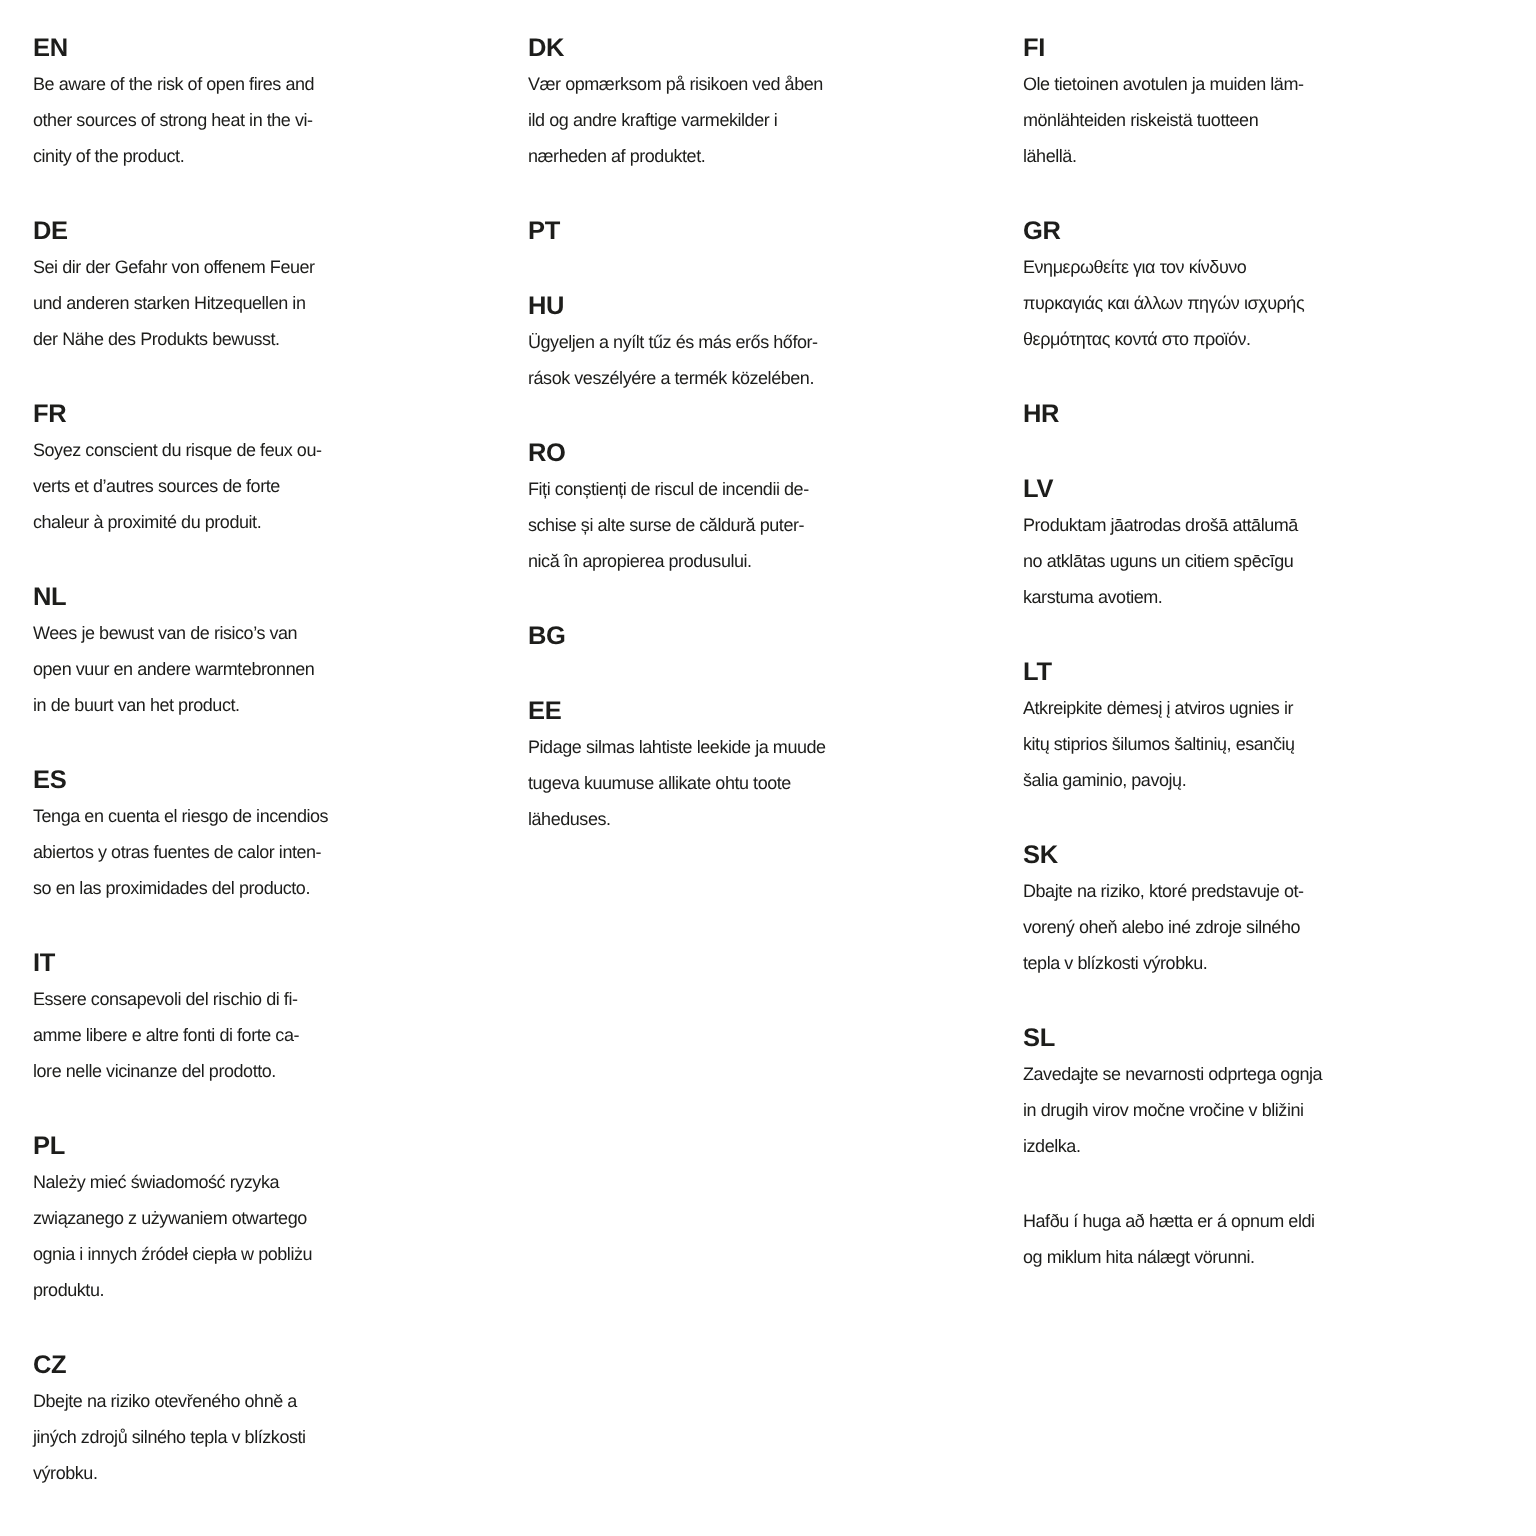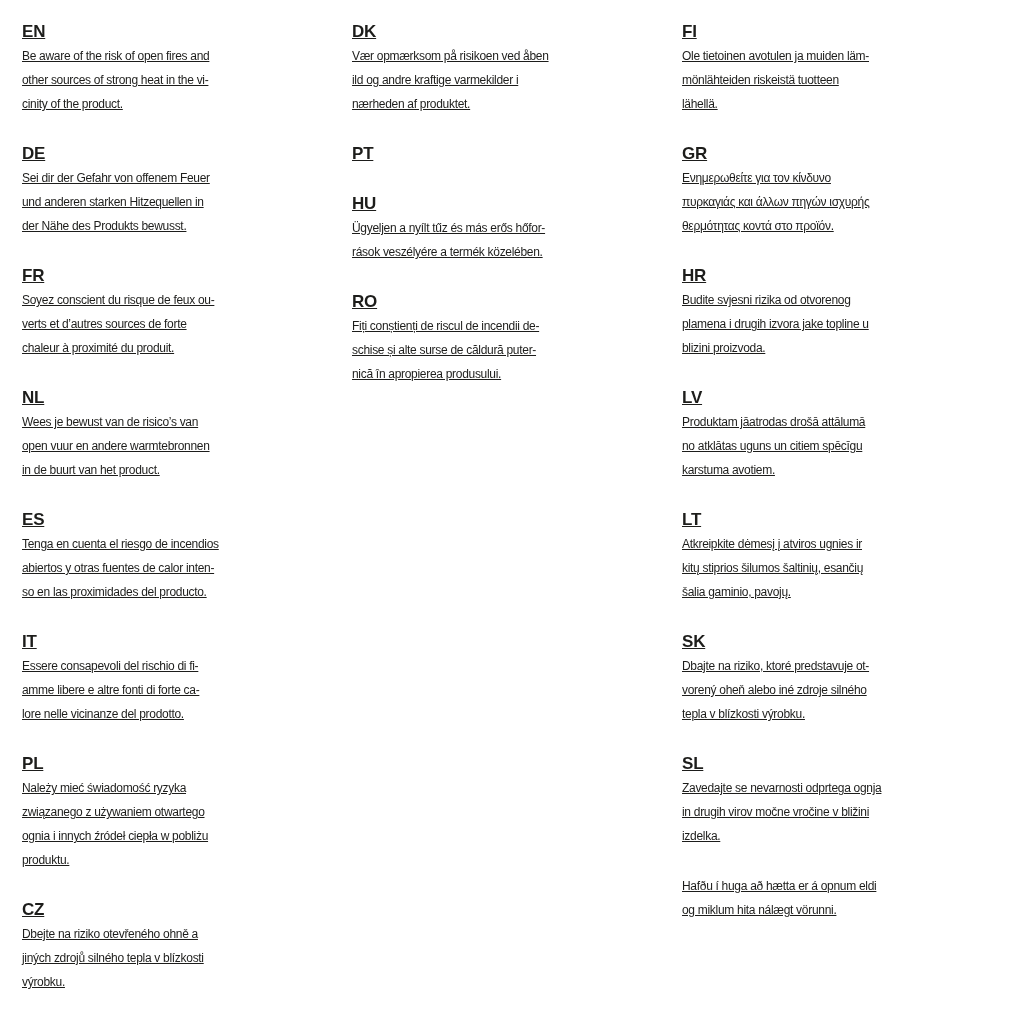--- a/index.html
+++ b/index.html
@@ -19,21 +19,20 @@
     display: flex;
     padding: 20px 0 0 22px;
   }
   .col {
     width: 313px;
     margin-right: 17px;
     flex: 0 0 auto;
   }
   .lang-block {
     margin: 0 0 26px 0;
-    text-decoration: underline;
   }
   .lang-code {
     margin: 0;
     font-size: 17px;
     line-height: 24px;
     font-weight: bold;
     letter-spacing: -0.2px;
   }
   .lang-text {
     margin: 0;
@@ -126,43 +125,47 @@
 
   <section class="lang-block">
     <h2 class="lang-code">RO</h2>
     <p class="lang-text">Fiți conștienți de riscul de incendii de-
 schise și alte surse de căldură puter-
 nică în apropierea produsului.</p>
   </section>
 
 
   <section class="lang-block">
+    <h2 class="lang-code">BG</h2>
   </section>
 
+  <section class="lang-block">
+    <h2 class="lang-code">EE</h2>
+    <p class="lang-text">Pidage silmas lahtiste leekide ja muude
+tugeva kuumuse allikate ohtu toote
+läheduses.</p>
+  </section>
 </div>
     <div class="col">
   <section class="lang-block">
     <h2 class="lang-code">FI</h2>
     <p class="lang-text">Ole tietoinen avotulen ja muiden läm-
 mönlähteiden riskeistä tuotteen
 lähellä.</p>
   </section>
 
   <section class="lang-block">
     <h2 class="lang-code">GR</h2>
     <p class="lang-text">Ενημερωθείτε για τον κίνδυνο
 πυρκαγιάς και άλλων πηγών ισχυρής
 θερμότητας κοντά στο προϊόν.</p>
   </section>
 
   <section class="lang-block">
     <h2 class="lang-code">HR</h2>
-    <p class="lang-text">Budite svjesni rizika od otvorenog
-plamena i drugih izvora jake topline u
-blizini proizvoda.</p>
   </section>
 
   <section class="lang-block">
     <h2 class="lang-code">LV</h2>
     <p class="lang-text">Produktam jāatrodas drošā attālumā
 no atklātas uguns un citiem spēcīgu
 karstuma avotiem.</p>
   </section>
 
   <section class="lang-block">

